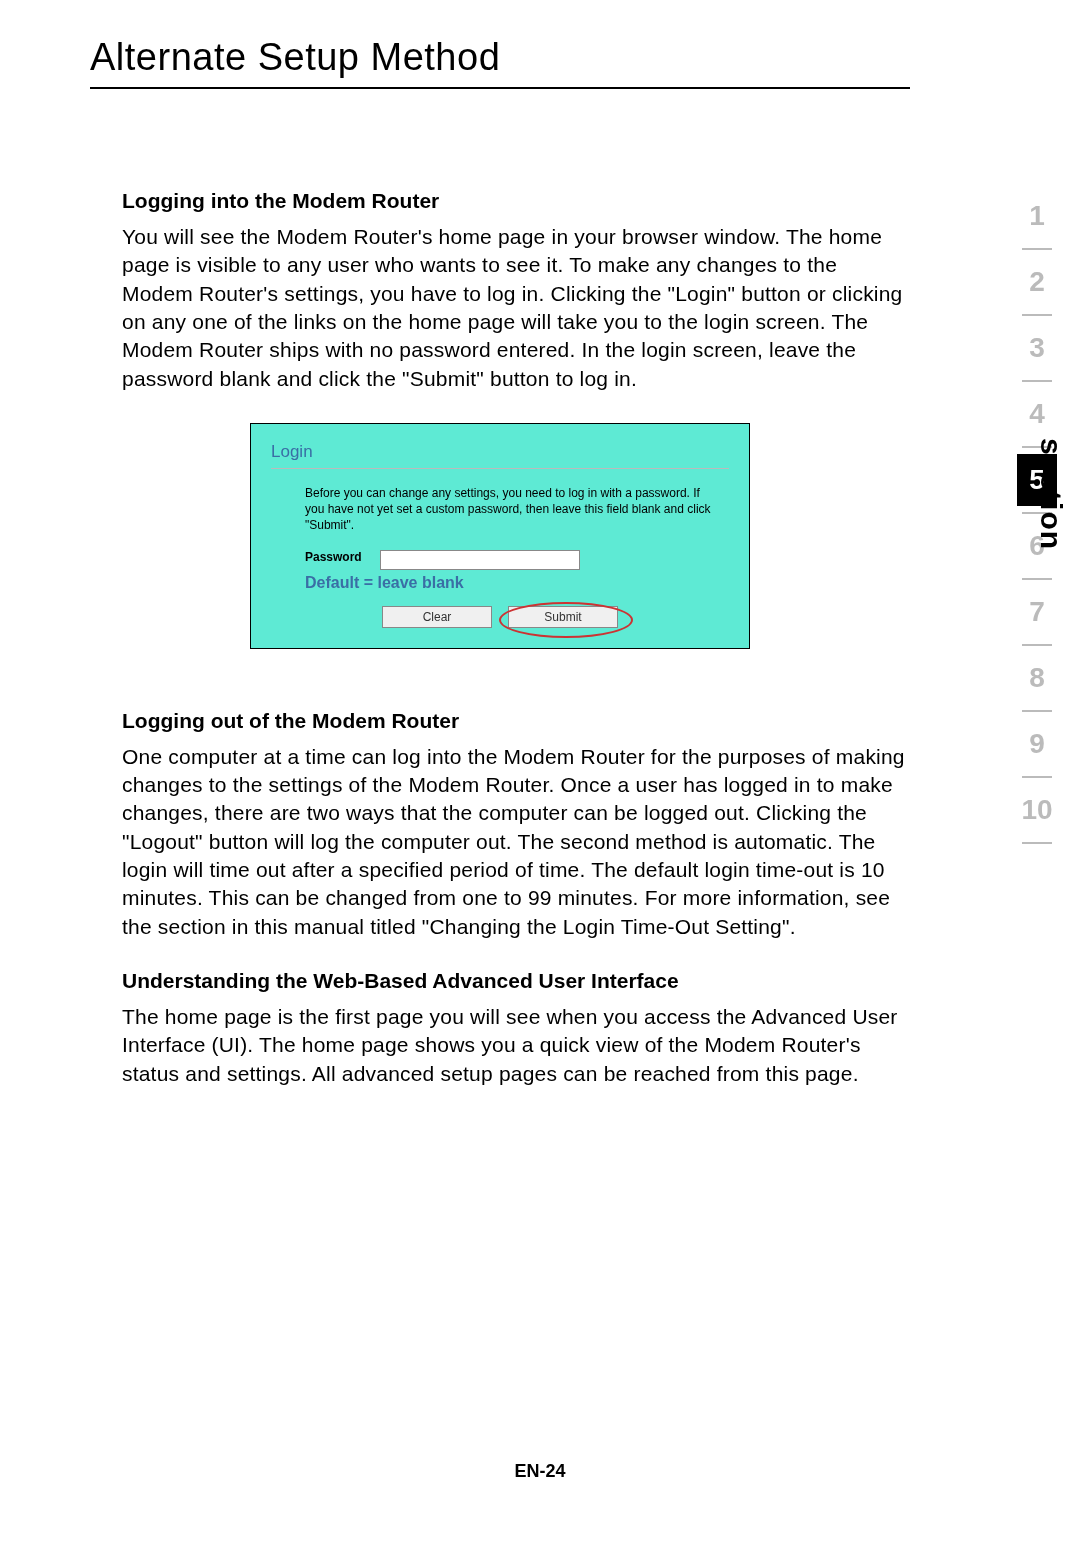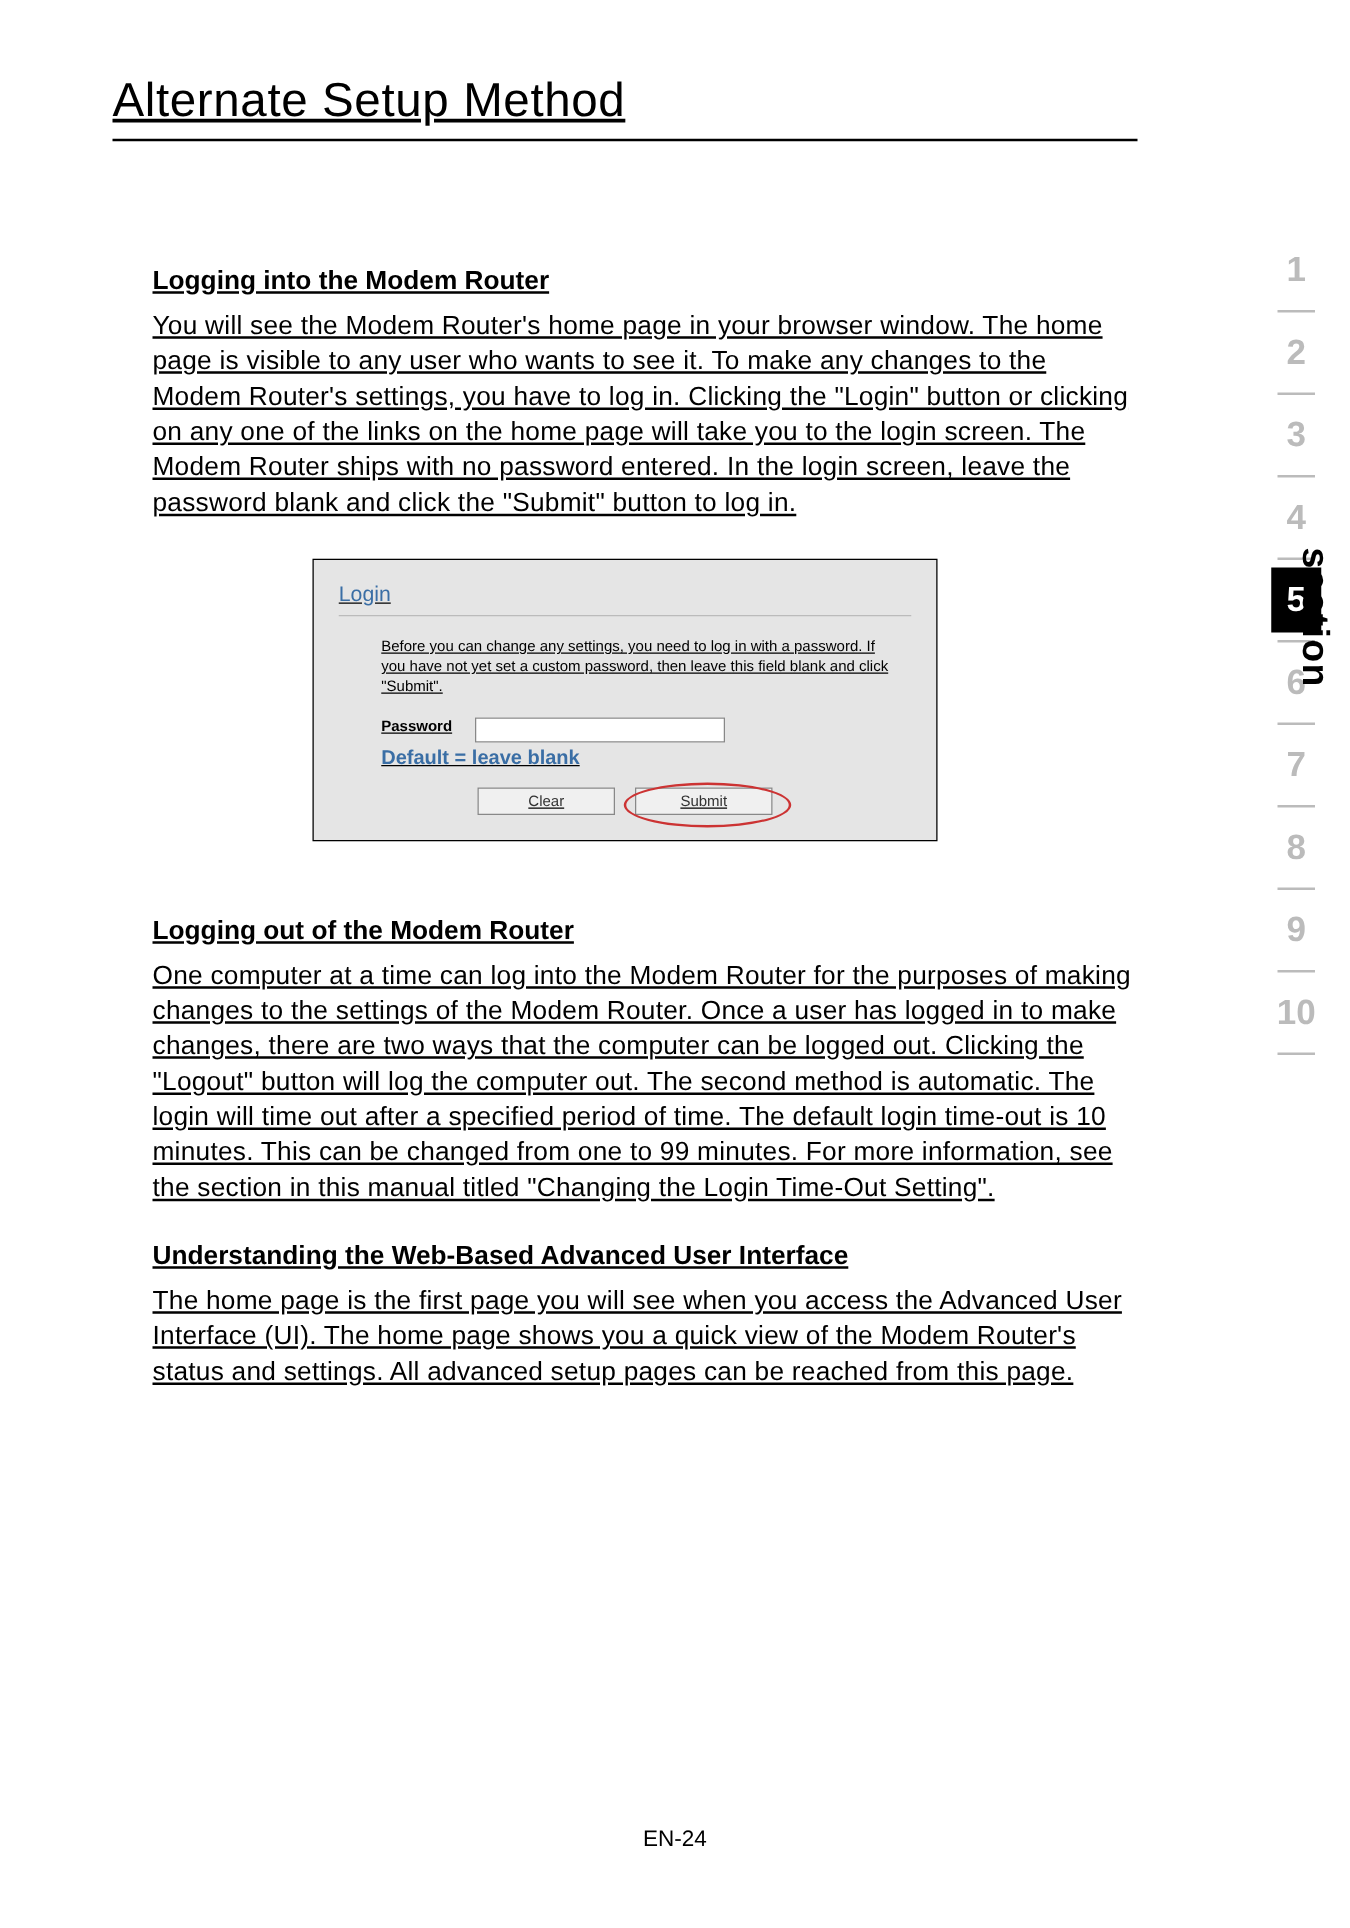--- a/index.html
+++ b/index.html
@@ -5,23 +5,22 @@
     * { box-sizing: border-box; margin: 0; padding: 0; }
     body {
       width: 1080px;
       height: 1542px;
       background: #fff;
       font-family: Arial, Helvetica, sans-serif;
       color: #000;
       position: relative;
     }
     .page {
-      padding: 60px 90px 60px 90px;
-      position: relative;
-      text-decoration: underline;
+      padding: 36px 90px 60px 90px;
+      position: relative;
     }
     .title {
       font-size: 38px;
       font-weight: normal;
       font-family: Arial, Helvetica, sans-serif;
       letter-spacing: 0.5px;
       padding-bottom: 8px;
     }
     .title-rule {
       border: none;
@@ -39,21 +38,21 @@
     }
     .body-text {
       font-size: 21px;
       line-height: 1.35;
       letter-spacing: 0.2px;
     }
     .login-shot {
       width: 500px;
       margin: 30px auto 60px auto;
       border: 1px solid #000;
-      background: #e5e5e5;
+      background: #5eead4;
       padding: 18px 20px 20px 20px;
       font-family: Arial, Helvetica, sans-serif;
     }
     .login-title {
       color: #3a6ea5;
       font-size: 17px;
       font-weight: normal;
       margin-bottom: 6px;
     }
     .login-rule {
@@ -165,20 +164,21 @@
       writing-mode: vertical-rl;
       text-orientation: mixed;
     }
     .page-number {
       position: absolute;
       bottom: 60px;
       left: 0;
       width: 100%;
       text-align: center;
       font-size: 18px;
+      font-weight: bold;
     }
     .block { margin-bottom: 28px; margin-left: 32px; }
   </style>
 </head>
 <body>
 
 <div class="page">
   <h1 class="title">Alternate Setup Method</h1>
   <hr class="title-rule">
 

